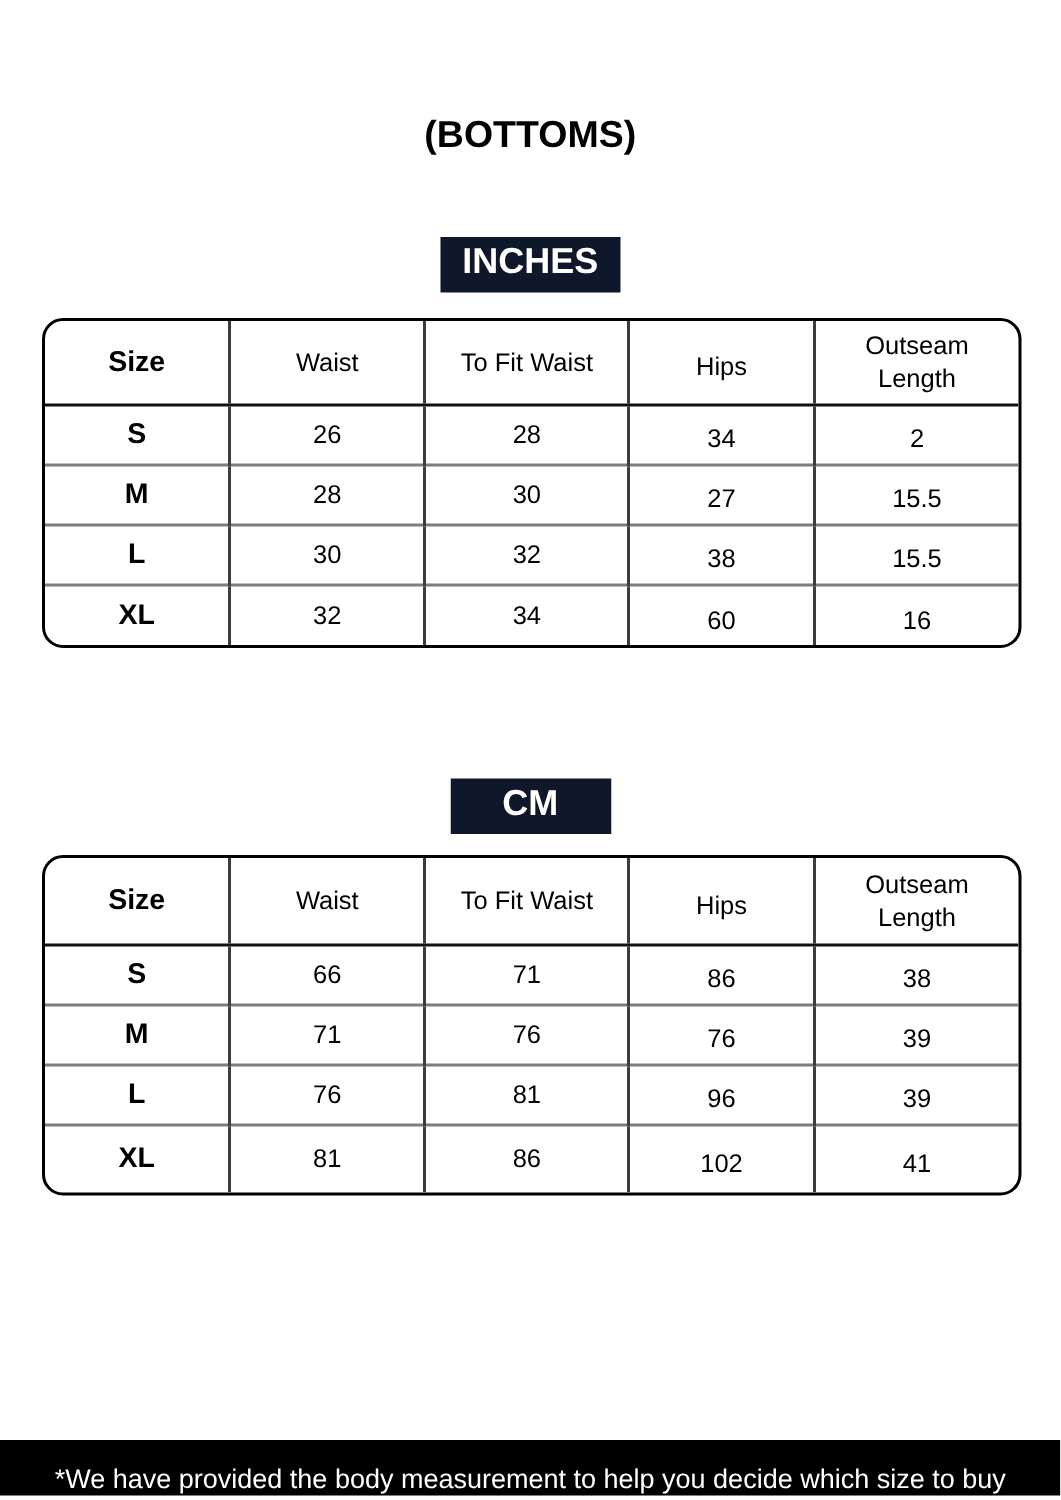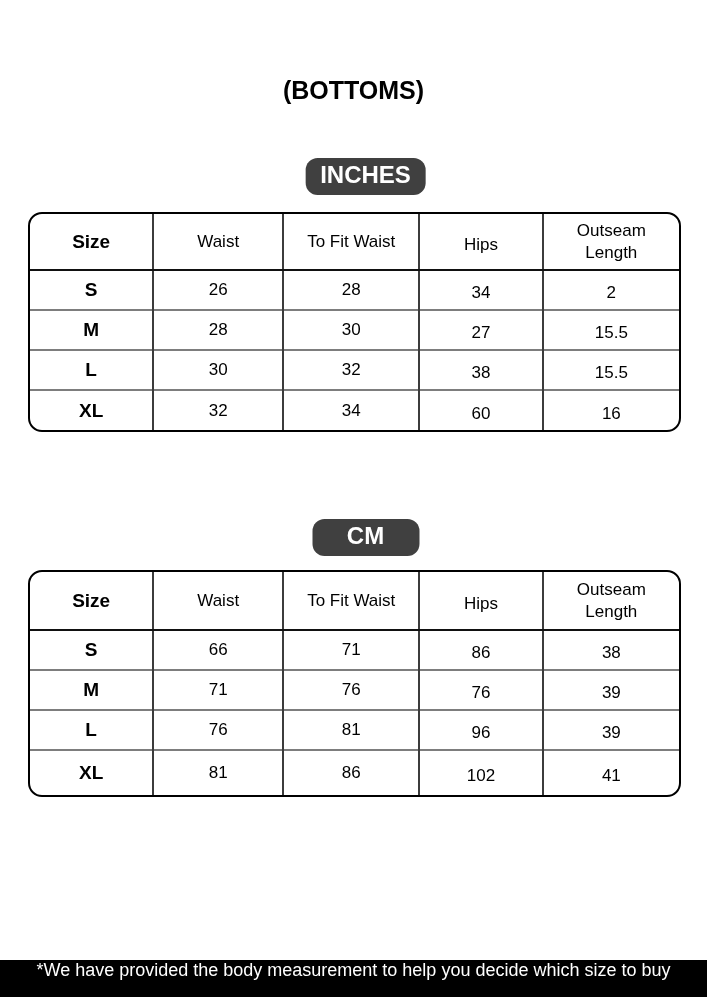--- a/index.html
+++ b/index.html
@@ -18,23 +18,23 @@
     letter-spacing:0.5px; white-space:nowrap;
   }
   .subtitle {
     position:absolute; top:63px; left:0; width:100%;
     text-align:center; font-size:25px; font-weight:bold;margin-top:13px;
   }
 
   
   .unit-badge {
     position:absolute; left:50%; transform:translateX(-50%);
-    background:#404040; color:#fff; border-radius:12px;
+    background:#0f172a; color:#fff; border-radius:0;
     font-size:24px; font-weight:bold; white-space:nowrap;
-    padding:3px 15px 6px; text-align:center;margin-left:12px;
+    padding:3px 15px 6px; text-align:center;
   }
   #inches-badge { top:158px; }
   #cm-badge { top:519px; min-width:107px; }
 
   
   .table-wrap {
     position:absolute; left:28px; width:653px;
     border:2px solid #000; border-radius:14px;
     overflow:hidden; background:#fff;
   }
@@ -62,21 +62,21 @@
   .cell-text { position:relative; display:inline-block; }
   thead th:nth-child(4) .cell-text { top:3px; }
   tbody tr > *:nth-child(4) .cell-text,
   tbody tr > *:nth-child(5) .cell-text { top:3px; }
   thead th:nth-child(5) .cell-text { max-width:92px; line-height:1.25; }
 
   
   .footnote-bar {
     position:absolute; left:0; top:960px; width:707px; height:37px;
     background:#000; color:#fff;
-    display:flex; align-items:flex-start; justify-content:center;
+    display:flex; align-items:flex-end; justify-content:center;
   }
   .footnote-bar span { font-size:18px; white-space:nowrap; }
 </style>
 </head>
 <body>
 
 <div class="canvas">
 
   <div class="subtitle">(BOTTOMS)</div>
 

